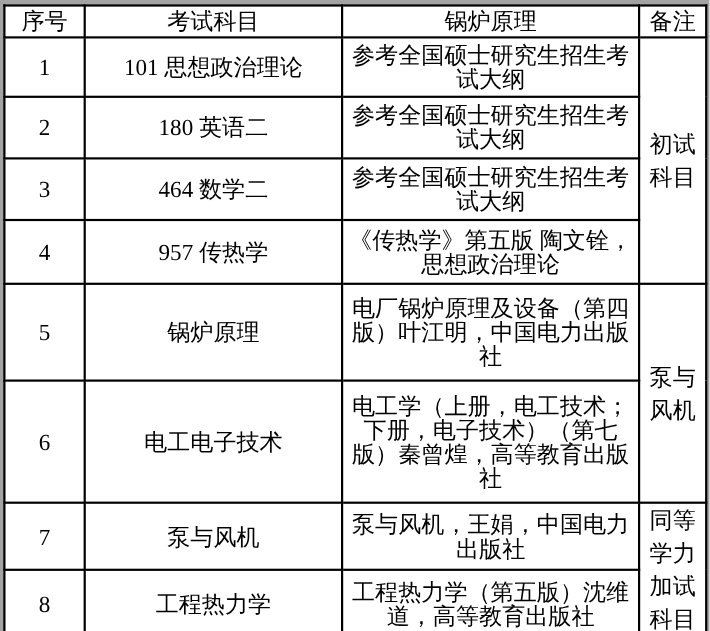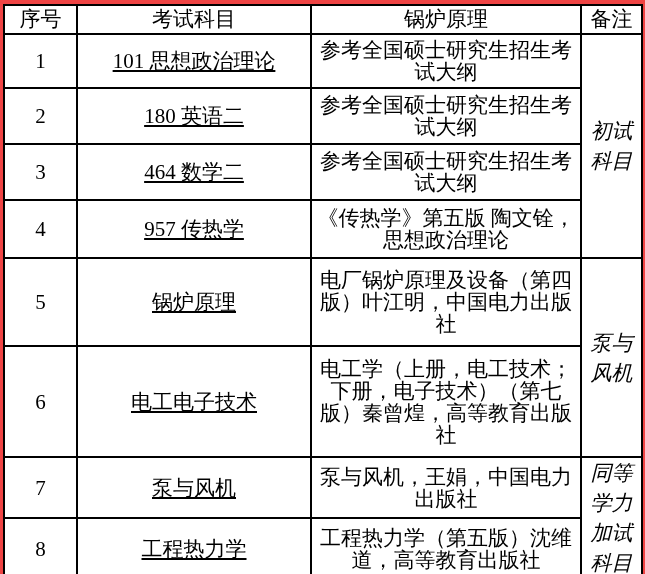--- a/index.html
+++ b/index.html
@@ -6,21 +6,21 @@
     margin: 0;
     padding: 0;
     background: #ffffff;
     width: 645px;
     height: 574px;
     overflow: hidden;
   }
   .doc {
     width: 645px;
     height: 574px;
-    background: #ef4444;
+    background: #a3a3a3;
     position: relative;
     font-family: "Liberation Serif", "DejaVu Serif", serif;
     color: #000000;
   }
   table.exam-table {
     position: absolute;
     left: 3px;
     top: 4px;
     border-collapse: collapse;
     table-layout: fixed;
@@ -31,23 +31,23 @@
     text-align: center;
     vertical-align: middle;
     font-size: 21px;
     font-weight: normal;
     padding: 0;
     color: #000000;
     background: #ffffff;
   }
   th.hdr { height: 27px; line-height: 27px; }
   td.no-cell { line-height: 24px; }
-  td.subject-cell { line-height: 24px; text-decoration: underline; }
+  td.subject-cell { line-height: 24px; }
   td.books-cell { padding: 1px 12px; line-height: 22px; }
-  td.remark-cell { padding: 0 2px; font-style: italic; }
+  td.remark-cell { padding: 0 2px; }
   .remark-text {
     display: inline-block;
     width: 44px;
     line-height: 30px;
     text-align: center;
   }
   tr.r-h1 td { height: 52px; }
   tr.r-h2 td { height: 54px; }
   tr.r-h3 td { height: 56px; }
   tr.r-h4 td { height: 86px; }

